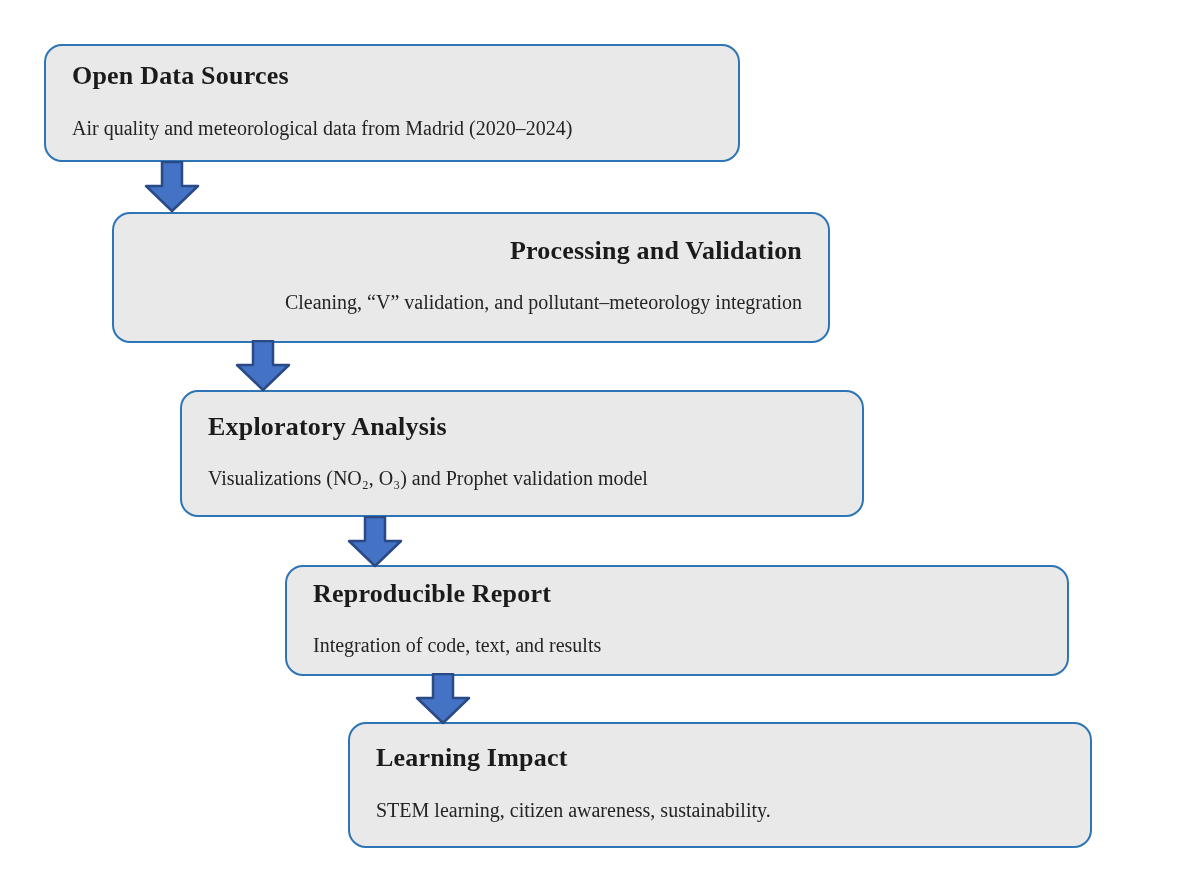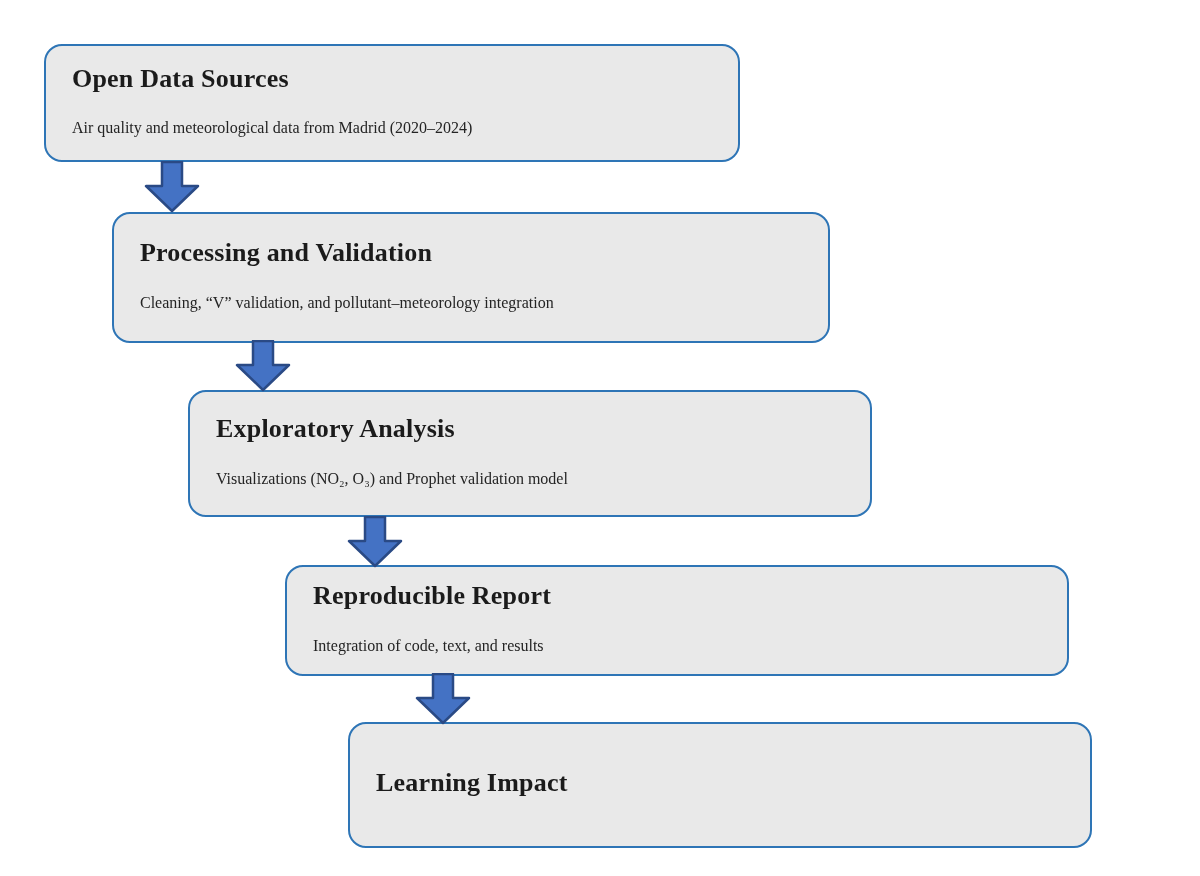--- a/index.html
+++ b/index.html
@@ -33,37 +33,37 @@
     z-index: 1;
   }
   .flow-box .title {
     font-weight: bold;
     font-size: 26px;
     line-height: 1.25;
     color: #1b1b1b;
     letter-spacing: 0.2px;
   }
   .flow-box .subtitle {
-    font-size: 16px;
+    font-size: 20px;
     line-height: 1.35;
     color: #242424;
     margin-top: 22px;
   }
   .flow-arrow {
     position: absolute;
     width: 56px;
     height: 52px;
     z-index: 2;
   }
   .flow-arrow svg { display: block; width: 100%; height: 100%; }
 
   
   #box-1 { left: 44px;  top: 44px;  width: 696px; height: 118px; }
-  #box-2 { left: 112px; top: 212px; width: 718px; height: 131px; }
-  #box-3 { left: 188px; top: 390px; width: 684px; height: 127px; }
+  #box-2 { left: 112px; top: 212px; width: 718px; height: 131px; align-items: flex-end; }
+  #box-3 { left: 180px; top: 390px; width: 684px; height: 127px; }
   #box-4 { left: 285px; top: 565px; width: 784px; height: 111px; }
   #box-5 { left: 348px; top: 722px; width: 744px; height: 126px; }
 
   #arrow-1 { left: 144px; top: 161px; }
   #arrow-2 { left: 235px; top: 340px; }
   #arrow-3 { left: 347px; top: 516px; }
   #arrow-4 { left: 415px; top: 673px; }
 </style>
 </head>
 <body>
@@ -109,15 +109,16 @@
   </div>
 
   <div class="flow-arrow" id="arrow-4">
     <svg viewBox="0 0 56 52" xmlns="http://www.w3.org/2000/svg">
       <polygon points="18,1 38,1 38,25 54,25 28,50 2,25 18,25" fill="#4472c4" stroke="#2a4a85" stroke-width="2.5" stroke-linejoin="round"></polygon>
     </svg>
   </div>
 
   <div class="flow-box" id="box-5">
     <div class="title">Learning Impact</div>
+    <div class="subtitle">STEM learning, citizen awareness, sustainability.</div>
   </div>
 
 </div>
 
 </body></html>

